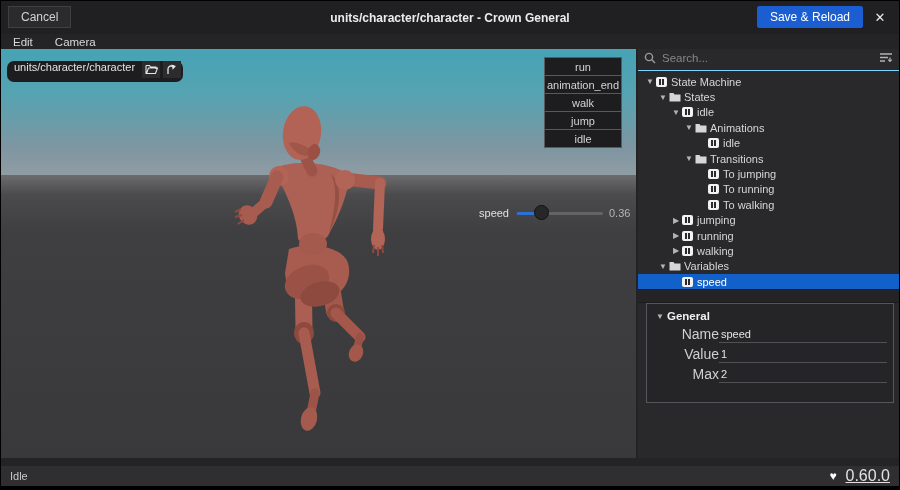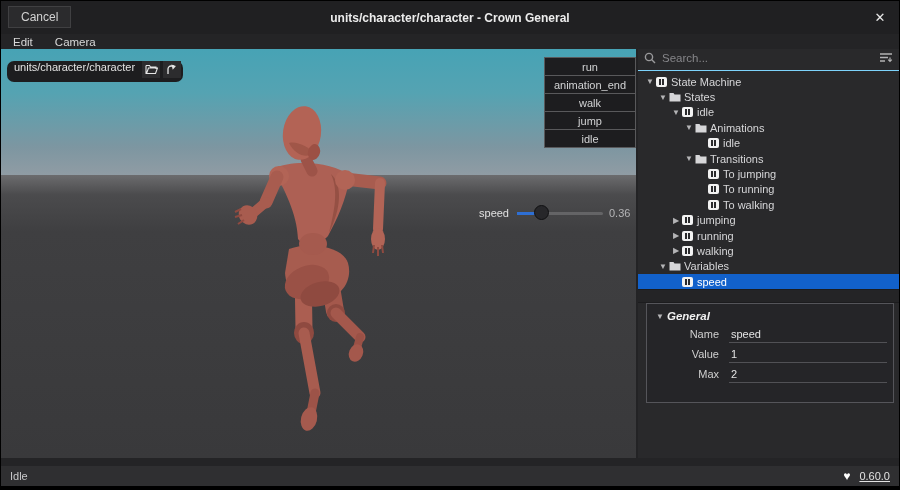--- a/index.html
+++ b/index.html
@@ -34,21 +34,21 @@
   .ground { position:absolute; left:0; top:126px; right:0; bottom:0;
     background:linear-gradient(#6c6c6e 0%, #4b4b4d 7%, #3f3f41 20%, #39393b 100%); }
   .char-svg { position:absolute; inset:0; }
 
   .asset-chip { position:absolute; left:6px; top:12px; height:21px; background:#1d1d1f;
     display:flex; align-items:flex-start; padding:0 2px 0 7px; gap:3px;border-radius:7px; }
   .asset-chip .path { color:#e2e2e2; font-size:11px; margin-right:4px; }
   .chip-iconbtn { width:18px; height:17px; background:#2c2c2e; display:flex;
     align-items:center; justify-content:center; cursor:pointer; }
 
-  .event-stack { position:absolute; left:543px; top:9px; width:92px;
+  .event-stack { position:absolute; left:543px; top:9px; width:78px;
     display:flex; flex-direction:column; }
   .event-btn { height:19px; margin-top:-1px; background:#1d1d1f; border:1px solid #59595b;
     color:#d2d3d4; font-size:11px; display:flex; align-items:center; justify-content:center;
     cursor:pointer; }
 
   .slider-row { position:absolute; left:470px; top:155px; width:160px; height:18px;
     display:flex; align-items:center; }
   .slider-label { width:38px; text-align:right; color:#e0e0e0; font-size:11px; margin-right:8px; }
   .slider-track { position:relative; width:86px; height:3px; background:#646466; border-radius:2px; }
   .slider-fill { position:absolute; left:0; top:0; height:3px; width:24px; background:#2e6fd4; }
@@ -79,44 +79,45 @@
     display:flex; align-items:center; justify-content:center; gap:1.5px; }
   .state-ic i { display:block; width:2px; height:6px; background:#2a2a2c; }
 
   .divider-band { position:absolute; left:0; top:240px; right:0; height:14px;
     background:#242426; border-top:1px solid #1c1c1e; border-bottom:1px solid #1c1c1e; }
 
   .inspector { position:absolute; left:8px; top:254px; right:5px; height:100px;
     background:#252528; border:1px solid #55555a; padding:4px 6px; }
   .insp-head { display:flex; align-items:center; height:16px; cursor:pointer; }
   .insp-head .chev { width:14px; font-size:8px; }
-  .insp-title { color:#f0f0f0; font-size:11.5px; font-weight:bold;font-style:italic; }
+  .insp-title { color:#f0f0f0; font-size:11.5px; font-weight:bold; }
   .insp-row { display:flex; align-items:center; height:20px; }
-  .insp-label { width:66px; text-align:right; color:#cfcfcf; font-size:11px;
-    margin-right:10px; flex:none; }
+  .insp-label { width:66px; text-align:right; color:#cfcfcf; font-size:14px;
+    flex:none; }
   .insp-input { flex:1; background:transparent; border:none; outline:none;
     border-bottom:1px solid #515155; color:#e4e4e4; font-size:11px; height:17px;
     font-family:"Liberation Sans",sans-serif; padding-left:2px; }
 
   
   .statusgap { position:absolute; left:0; right:0; bottom:20px; height:8px; background:#242426; }
   .statusbar { position:absolute; left:0; right:0; bottom:0; height:20px;
     background:#2f2f31; display:flex; align-items:center; padding:0 9px; }
   .status-text { color:#c8c8ca; font-size:11px; flex:1; }
   .heart { color:#fff; font-size:12px; margin-right:9px; cursor:pointer; }
-  .version-link { color:#e2e2e2; font-size:11px; text-decoration:underline; cursor:pointer; }
+  .version-link { color:#e2e2e2; font-size:16px; text-decoration:underline; cursor:pointer; }
 </style>
 </head>
 <body>
 
 <div class="window">
 
   <div class="titlebar">
     <div class="btn-cancel">Cancel</div>
     <div class="win-title">units/character/character - Crown General</div>
+    <div class="btn-save">Save &amp; Reload</div>
     <div class="btn-close">✕</div>
   </div>
 
   <div class="menubar" id="menubar">
       <div class="menu-item">Edit</div>
       <div class="menu-item">Camera</div>
     </div>
 
   <div class="viewport">
     <div class="sky"></div>

